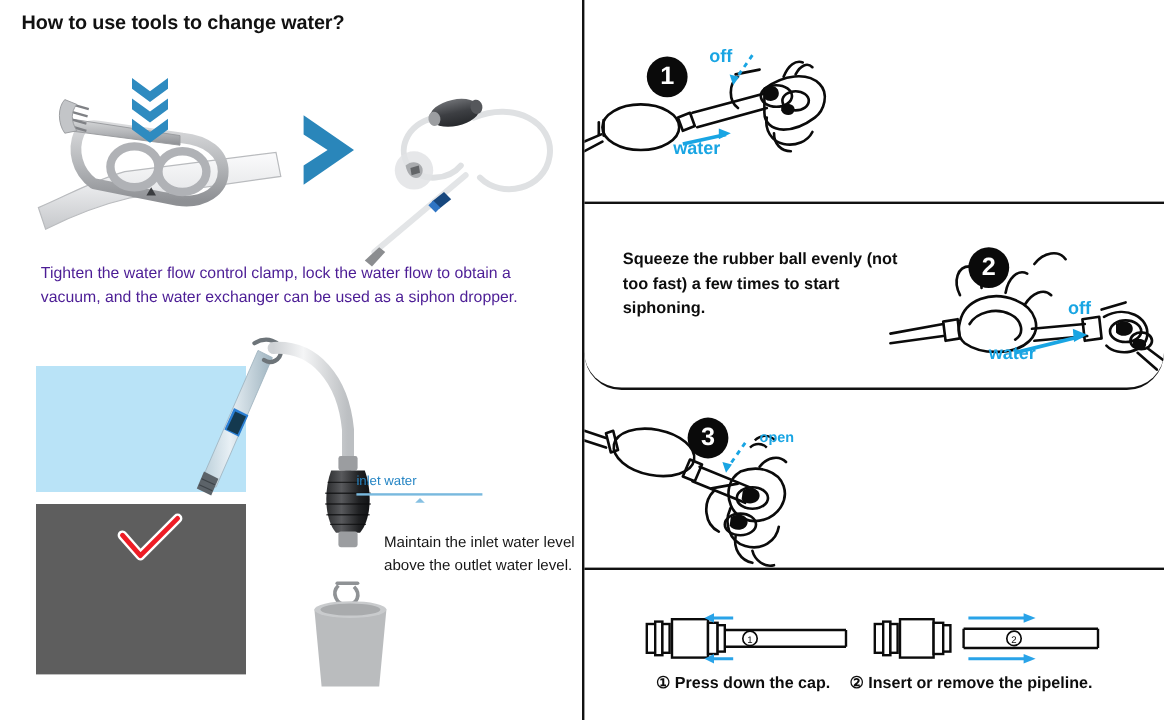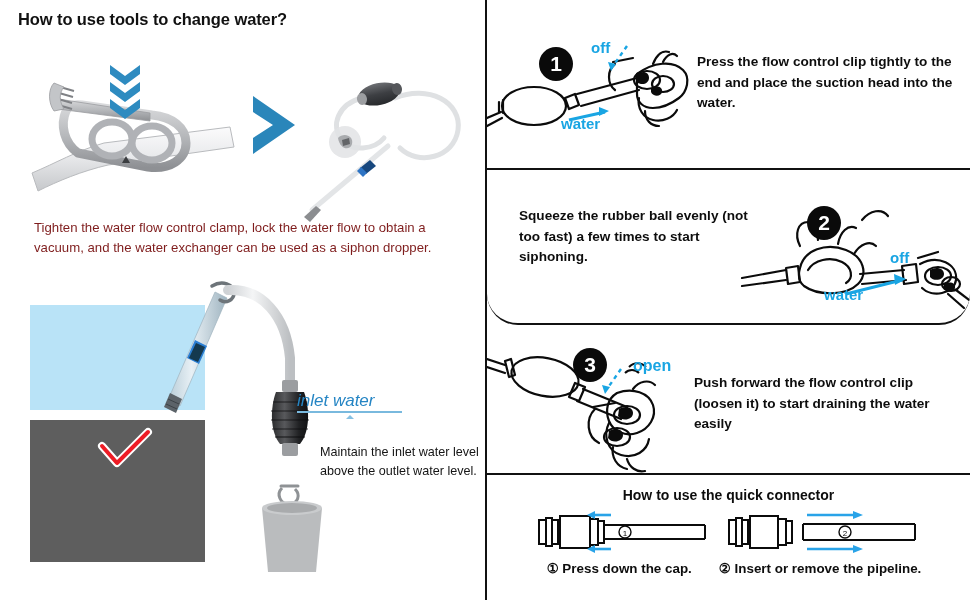--- a/index.html
+++ b/index.html
@@ -55,21 +55,21 @@
     position: absolute;
     left: 300px; top: 68px;
     width: 175px; height: 155px;
   }
   #clamp-caption {
     position: absolute;
     left: 34px; top: 218px;
     width: 430px;
     font-size: 13.2px;
     line-height: 20px;
-    color: #7f1d1d;
+    color: #4c1d95;
   }
 
   
   #aquarium-figure {
     position: absolute;
     left: 0px; top: 280px;
     width: 485px; height: 320px;
   }
   #tank-water {
     position: absolute;
@@ -92,25 +92,24 @@
     position: absolute;
     left: 297px; top: 112px;
     width: 105px;
   }
   #label-outlet {
     position: absolute;
     left: 297px; top: 254px;
     width: 118px;
   }
   .water-label {
-    font-size: 17px;
+    font-size: 11px;
     color: #2585c4;
     line-height: 18px;
     white-space: nowrap;
-    font-style: italic;
   }
   .water-label-rule {
     height: 1.5px;
     background: #79b9de;
     margin-top: 1px;
   }
   .water-label-tick {
     width: 0; height: 0;
     margin: 2px auto 0 auto;
     border-left: 4px solid transparent;
@@ -198,21 +197,21 @@
   }
   #qc-captions {
     position: absolute;
     left: 0; top: 86px;
     width: 100%;
     text-align: center;
     font-size: 13.4px;
     font-weight: bold;
     color: #0d0d0d;
   }
-  #qc-captions span { display: inline-block; margin-left: 11px; }
+  #qc-captions span { display: inline-block; }
   #qc-cap-1 { margin-right: 16px; }
 
   svg { display: block; overflow: visible; }
 </style>
 </head>
 <body>
 
 <div id="page">
 
   <div id="left-col">
@@ -422,21 +421,20 @@
 
         <g stroke="#19a5e3" stroke-width="2.4" fill="none" stroke-dasharray="4 4">
           <path d="M140 38 L 126 58"></path>
         </g>
         <path d="M121 54 L 129 56 L 124 63 Z" fill="#19a5e3"></path>
       </svg>
       <div class="step-badge" id="step1-badge">1</div>
       <div class="cue" style="left:585px;"></div>
       <div class="cue" style="left:104px; top:39px;">off</div>
       <div class="cue cue-water" style="left:74px; top:115px;">water</div>
-      <div class="step-text" id="step1-text">Press the flow control clip tightly to the end and place the suction head into the water.</div>
     </div>
 
     <div class="panel" id="panel-2">
       <div class="step-text" id="step2-text">Squeeze the rubber ball evenly (not too fast) a few times to start siphoning.</div>
       <svg style="position:absolute; left:255px; top:20px;" width="230" height="130" viewBox="0 0 230 130">
         <g fill="none" stroke="#0b0b0b" stroke-width="2.2" stroke-linecap="round" stroke-linejoin="round">
 
           <path d="M0 88 L 44 80"></path>
           <path d="M0 96 L 44 90"></path>
 
@@ -508,26 +506,24 @@
           <path d="M134 24 L 120 44"></path>
         </g>
         <path d="M115 40 L 123 42 L 118 49 Z" fill="#19a5e3"></path>
 
         <g stroke="#0b0b0b" stroke-width="2" fill="none">
           <path d="M138 28 C 142 24, 148 24, 152 28"></path>
           <path d="M142 22 C 147 17, 154 17, 159 22"></path>
         </g>
       </svg>
       <div class="step-badge" id="step3-badge">3</div>
-      <div class="cue" style="left:146px; top:32px; font-size:16px;">open</div>
-      <div class="step-text" id="step3-text">Push forward the flow control clip (loosen it) to start draining the water easily</div>
+      <div class="cue" style="left:146px; top:32px; font-size:12px;">open</div>
     </div>
 
     <div class="panel" id="panel-4">
-      <div id="qc-title">How to use the quick connector</div>
 
       <div id="qc-figs">
         <svg style="position:absolute; left:46px; top:0;" width="180" height="42" viewBox="0 0 180 42">
           <g fill="#ffffff" stroke="#0b0b0b" stroke-width="2">
             <rect x="6" y="9" width="7" height="24"></rect>
             <rect x="13" y="7" width="6" height="28"></rect>
             <rect x="19" y="9" width="6" height="24"></rect>
             <rect x="27" y="5" width="30" height="32"></rect>
             <rect x="57" y="8" width="8" height="26"></rect>
             <rect x="65" y="10" width="6" height="22"></rect>

